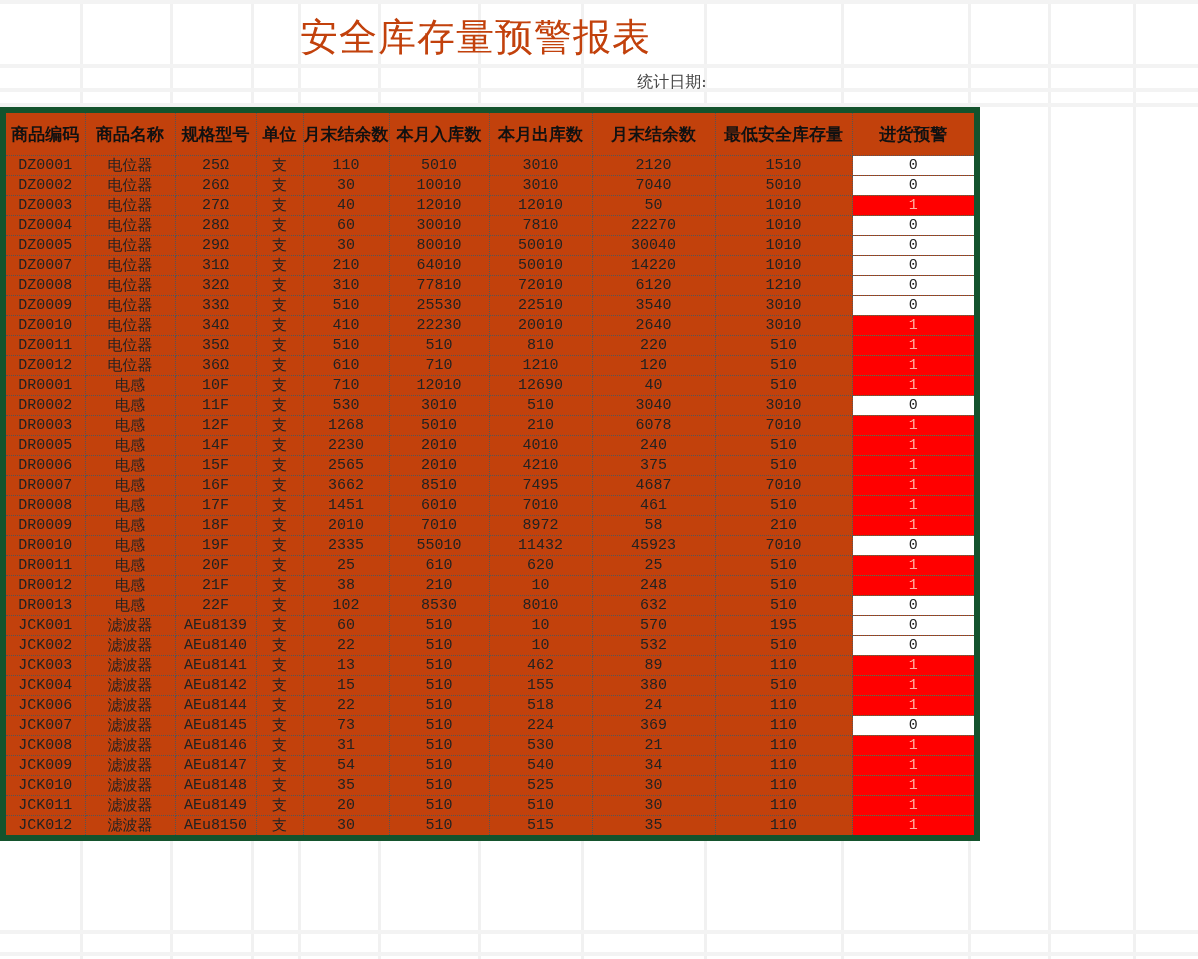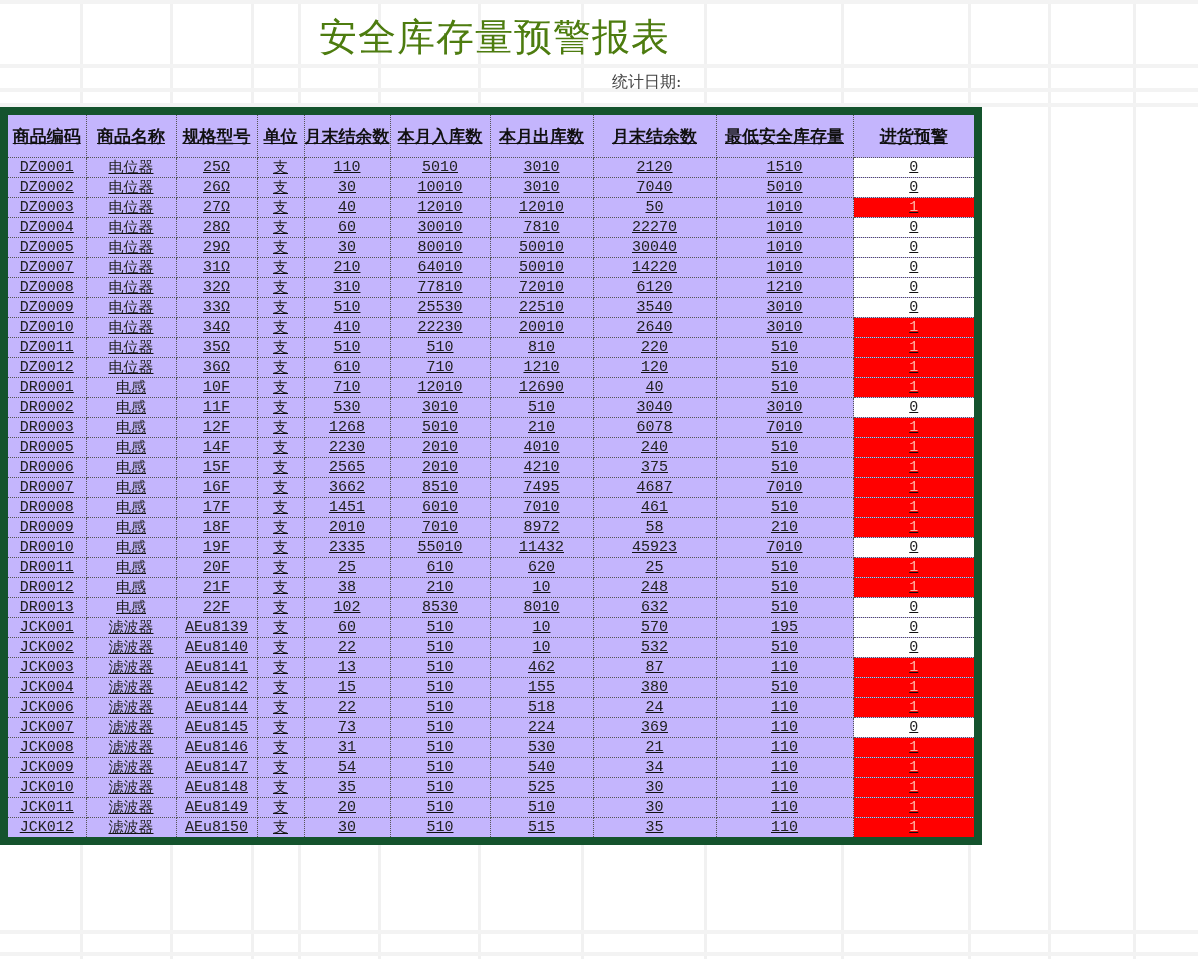--- a/index.html
+++ b/index.html
@@ -11,36 +11,35 @@
   
   .bg-grid {
     position: absolute; left: 0; top: 0; width: 1198px; height: 959px;
     background-color: #fff;
   }
   .vline { position: absolute; top: 0; width: 3px; height: 959px; background: #f1f1f1; }
   .hline { position: absolute; left: 0; height: 4px; background: #f3f3f3; }
 
   .title {
     position: absolute; left: 300px; top: 10px; width: 370px; height: 54px;
-    text-align: right; font-size: 38px; line-height: 54px;
-    font-family: "DejaVu Serif", "Liberation Serif", serif; font-weight: normal; color: #4d7c0f;
+    text-align: left; font-size: 38px; line-height: 54px;
+    font-family: "DejaVu Serif", "Liberation Serif", serif; font-weight: normal; color: #c2410c;
     letter-spacing: 1px;
   }
   .date-label {
     position: absolute; left: 600px; top: 70px; height: 24px; width: 120px;
-    font-size: 16px; line-height: 24px; color: #444; text-align: left; padding-left: 12px;
+    font-size: 16px; line-height: 24px; color: #444; text-align: center; padding-left: 12px;
   }
 
   table.report {
     position: absolute; left: 0; top: 107px;
     border-collapse: collapse;
-    border: 8px solid #14532d;
-    background: #c4b5fd;
+    border: 6px solid #14532d;
+    background: #c2410c;
     table-layout: fixed;
-    text-decoration: underline;
   }
   table.report th, table.report td {
     border: 1px dotted #555;
     padding: 0;
     text-align: center;
     white-space: nowrap;
     overflow: hidden;
   }
   table.report th {
     height: 42px; font-size: 17px; font-weight: bold; color: #111;
@@ -410,21 +409,21 @@
         <td class="warn-off">0</td>
       </tr>
       <tr>
         <td>JCK003</td>
         <td class="cjk">滤波器</td>
         <td>AEu8141</td>
         <td class="cjk">支</td>
         <td>13</td>
         <td>510</td>
         <td>462</td>
-        <td>87</td>
+        <td>89</td>
         <td>110</td>
         <td class="warn-on">1</td>
       </tr>
       <tr>
         <td>JCK004</td>
         <td class="cjk">滤波器</td>
         <td>AEu8142</td>
         <td class="cjk">支</td>
         <td>15</td>
         <td>510</td>

